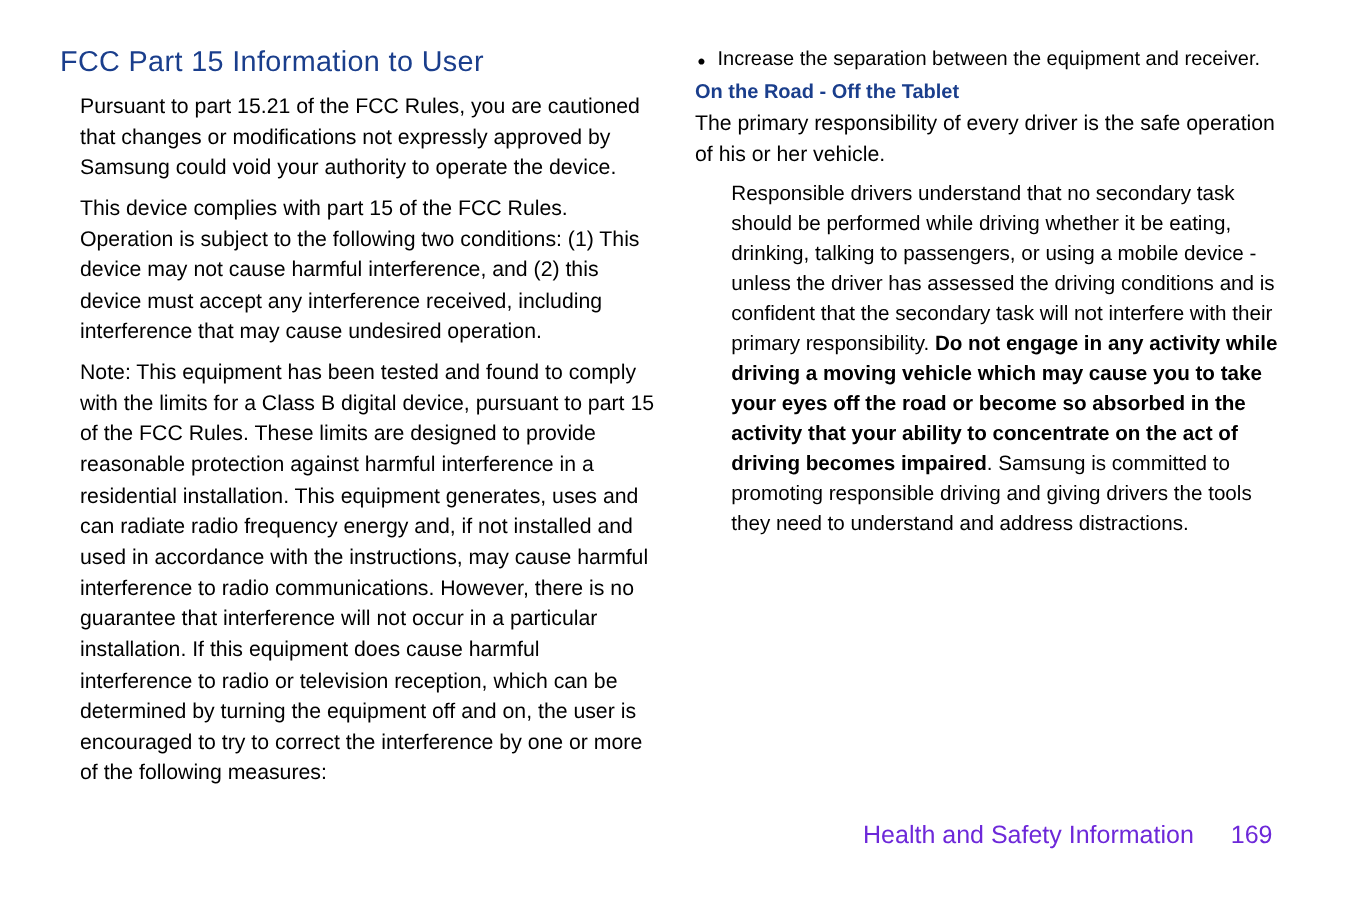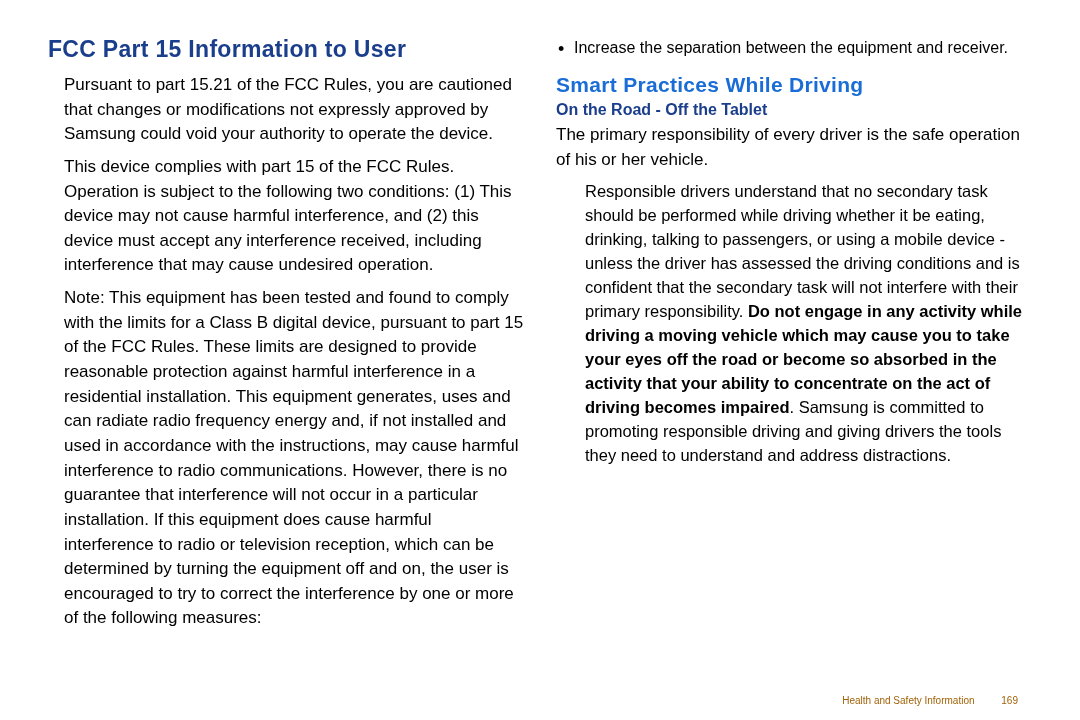--- a/index.html
+++ b/index.html
@@ -19,21 +19,21 @@
       display: flex;
       gap: 32px;
       height: 610px;
     }
     .column {
       flex: 1;
       width: 50%;
     }
     h1 {
       font-size: 23px;
-      font-weight: bold;
+      font-weight: normal;
       color: #1a3e8c;
       margin-bottom: 10px;
       letter-spacing: 0.3px;
     }
     h2 {
       font-size: 21px;
       font-weight: bold;
       color: #1a6dd6;
       margin-bottom: 4px;
       margin-top: 14px;
@@ -80,45 +80,44 @@
       color: #000000;
       line-height: 1.45;
       margin-bottom: 8px;
       margin-left: 29px;
     }
     .bold {
       font-weight: bold;
     }
     .footer {
       position: absolute;
-      bottom: 14px;
+      bottom: 40px;
       right: 62px;
-      font-size: 10px;
-      color: #a16207;
+      font-size: 20px;
+      color: #6d28d9;
     }
     .footer-num {
       margin-left: 24px;
     }
   </style>
 </head>
 <body>
 
 <div class="columns">
   <div class="column">
     <h1>FCC Part 15 Information to User</h1>
     <p>Pursuant to part 15.21 of the FCC Rules, you are cautioned that changes or modifications not expressly approved by Samsung could void your authority to operate the device.</p>
     <p>This device complies with part 15 of the FCC Rules. Operation is subject to the following two conditions: (1) This device may not cause harmful interference, and (2) this device must accept any interference received, including interference that may cause undesired operation.</p>
     <p>Note: This equipment has been tested and found to comply with the limits for a Class B digital device, pursuant to part 15 of the FCC Rules. These limits are designed to provide reasonable protection against harmful interference in a residential installation. This equipment generates, uses and can radiate radio frequency energy and, if not installed and used in accordance with the instructions, may cause harmful interference to radio communications. However, there is no guarantee that interference will not occur in a particular installation. If this equipment does cause harmful interference to radio or television reception, which can be determined by turning the equipment off and on, the user is encouraged to try to correct the interference by one or more of the following measures:</p>
   </div>
 
   <div class="column">
     <ul>
       <li>Increase the separation between the equipment and receiver.</li>
     </ul>
-    <h2>Smart Practices While Driving</h2>
     <h3>On the Road - Off the Tablet</h3>
     <p class="no-indent">The primary responsibility of every driver is the safe operation of his or her vehicle.</p>
     <div class="mixed-para"><span>Responsible drivers understand that no secondary task should be performed while driving whether it be eating, drinking, talking to passengers, or using a mobile device - unless the driver has assessed the driving conditions and is confident that the secondary task will not interfere with their primary responsibility. </span><span class="bold">Do not engage in any activity while driving a moving vehicle which may cause you to take your eyes off the road or become so absorbed in the activity that your ability to concentrate on the act of driving becomes impaired</span><span>. Samsung is committed to promoting responsible driving and giving drivers the tools they need to understand and address distractions.</span></div>
   </div>
 </div>
 
 <div class="footer">
   <span>Health and Safety Information</span>
   <span class="footer-num">169</span>
 </div>

